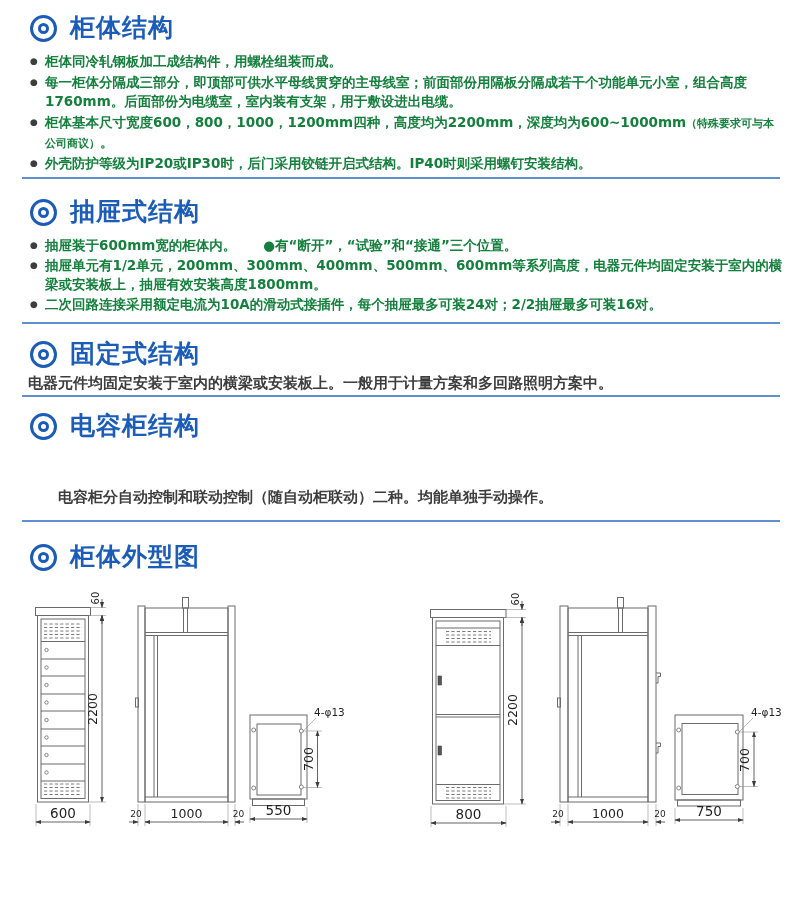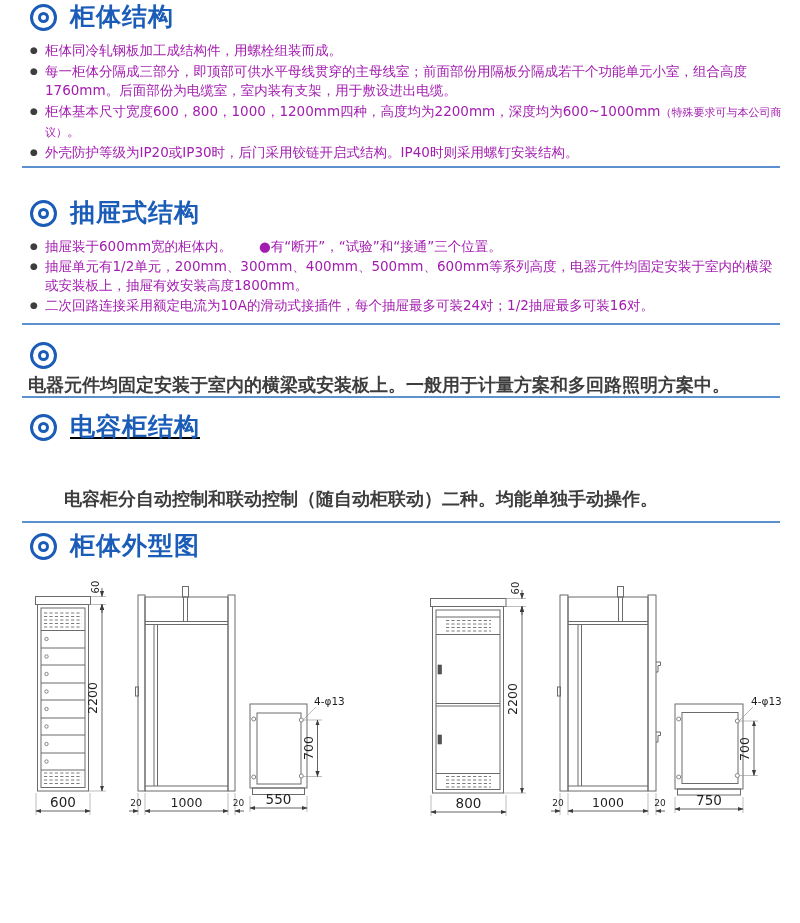--- a/index.html
+++ b/index.html
@@ -6,28 +6,28 @@
   .page{position:relative;width:800px;height:923px;background:#fff;overflow:hidden;
         font-family:"DejaVu Sans","Liberation Sans",sans-serif;}
   .sec-header{display:flex;align-items:center;gap:13px;margin-left:30px;height:34px;}
   .ring-icon{width:27px;height:27px;border:3.5px solid #1a5cb8;border-radius:50%;
         box-sizing:border-box;display:flex;align-items:center;justify-content:center;flex:0 0 auto;}
   .ring-icon::after{content:"";width:11px;height:11px;border:3px solid #1a5cb8;
         border-radius:50%;box-sizing:border-box;}
   .sec-title{margin:0;font-size:25px;line-height:34px;color:#1a5cb8;font-weight:bold;letter-spacing:1px;}
   ul.bullets{list-style:none;margin:7px 0 0 0;padding:0 16px 0 30px;}
   ul.bullets li{position:relative;padding-left:15px;margin-bottom:1px;
-        font-size:13.5px;line-height:19px;color:#a21caf;font-weight:400;}
+        font-size:13.5px;line-height:19px;color:#15803d;font-weight:700;}
   ul.bullets li::before{content:"●";position:absolute;left:0;top:0;font-size:9px;line-height:19px;color:#3d3d3d;}
   .note{font-size:11px;}
-  .para{margin:3px 16px 2px 28px;font-size:18px;line-height:19px;color:#3d3d3d;font-weight:600;}
+  .para{margin:3px 16px 2px 28px;font-size:15px;line-height:19px;color:#3d3d3d;font-weight:600;}
   .para.indent{text-indent:2em;margin-top:45px;}
   .divider{height:2px;background:#5d90cf;margin:3px 20px 0 22px;}
-  .mt14{margin-top:28px;} .mt13{margin-top:13px;} .mt12{margin-top:12px;text-decoration:underline;} .mt18{margin-top:6px;text-align:center;}
-  .pt11{}
+  .mt14{margin-top:16px;} .mt13{margin-top:13px;} .mt12{margin-top:12px;} .mt18{margin-top:18px;text-align:center;}
+  .pt11{padding-top:11px;}
   .div-s2{margin-top:8px;} .div-s3{margin-top:2px;} .div-s4{margin-top:13px;}
   .p-first{margin-top:9px;}
   .drawings{display:block;margin-top:10px;}
   
   .o{fill:none;stroke:#6b6b6b;stroke-width:1;}
   .g{stroke:#7a7a7a;stroke-width:1;stroke-dasharray:3.2 2.2;fill:none;}
   .x{stroke:#909090;stroke-width:0.6;fill:none;}
   .d{stroke:#3c3c3c;stroke-width:0.8;fill:none;}
   .knob{fill:#fff;stroke:#777;stroke-width:0.9;}
   .t{font-family:"DejaVu Sans",sans-serif;fill:#1f1f1f;}
@@ -50,26 +50,27 @@
   </ul>
   <div class="divider"></div>
 
   <div class="sec-header mt14">
     <span class="ring-icon"></span>
     <h2 class="sec-title">抽屉式结构</h2>
   </div>
   <ul class="bullets">
     <li><span>抽屉装于600mm宽的柜体内。　　●有“断开”，“试验”和“接通”三个位置。</span></li>
     <li><span>抽屉单元有1/2单元，200mm、300mm、400mm、500mm、600mm等系列高度，电器元件均固定安装于室内的横梁或安装板上，抽屉有效安装高度1800mm。</span></li>
-    <li><span>二次回路连接采用额定电流为10A的滑动式接插件，每个抽屉最多可装24对；1/2抽屉最多可装16对。</span></li>
+    <li><span>二次回路连接采用额定电流为10A的滑动式接插件，每个抽屉最多可装24对；2/2抽屉最多可装16对。</span></li>
   </ul>
   <div class="divider div-s2"></div>
 
   <div class="sec-header mt13">
     <span class="ring-icon"></span>
+    <h2 class="sec-title">固定式结构</h2>
   </div>
   <p class="para">电器元件均固定安装于室内的横梁或安装板上。一般用于计量方案和多回路照明方案中。</p>
   <div class="divider div-s3"></div>
 
   <div class="sec-header mt12">
     <span class="ring-icon"></span>
     <h2 class="sec-title">电容柜结构</h2>
   </div>
   <p class="para indent p-first">电容柜分自动控制和联动控制（随自动柜联动）二种。均能单独手动操作。</p>
   <div class="divider div-s4"></div>

